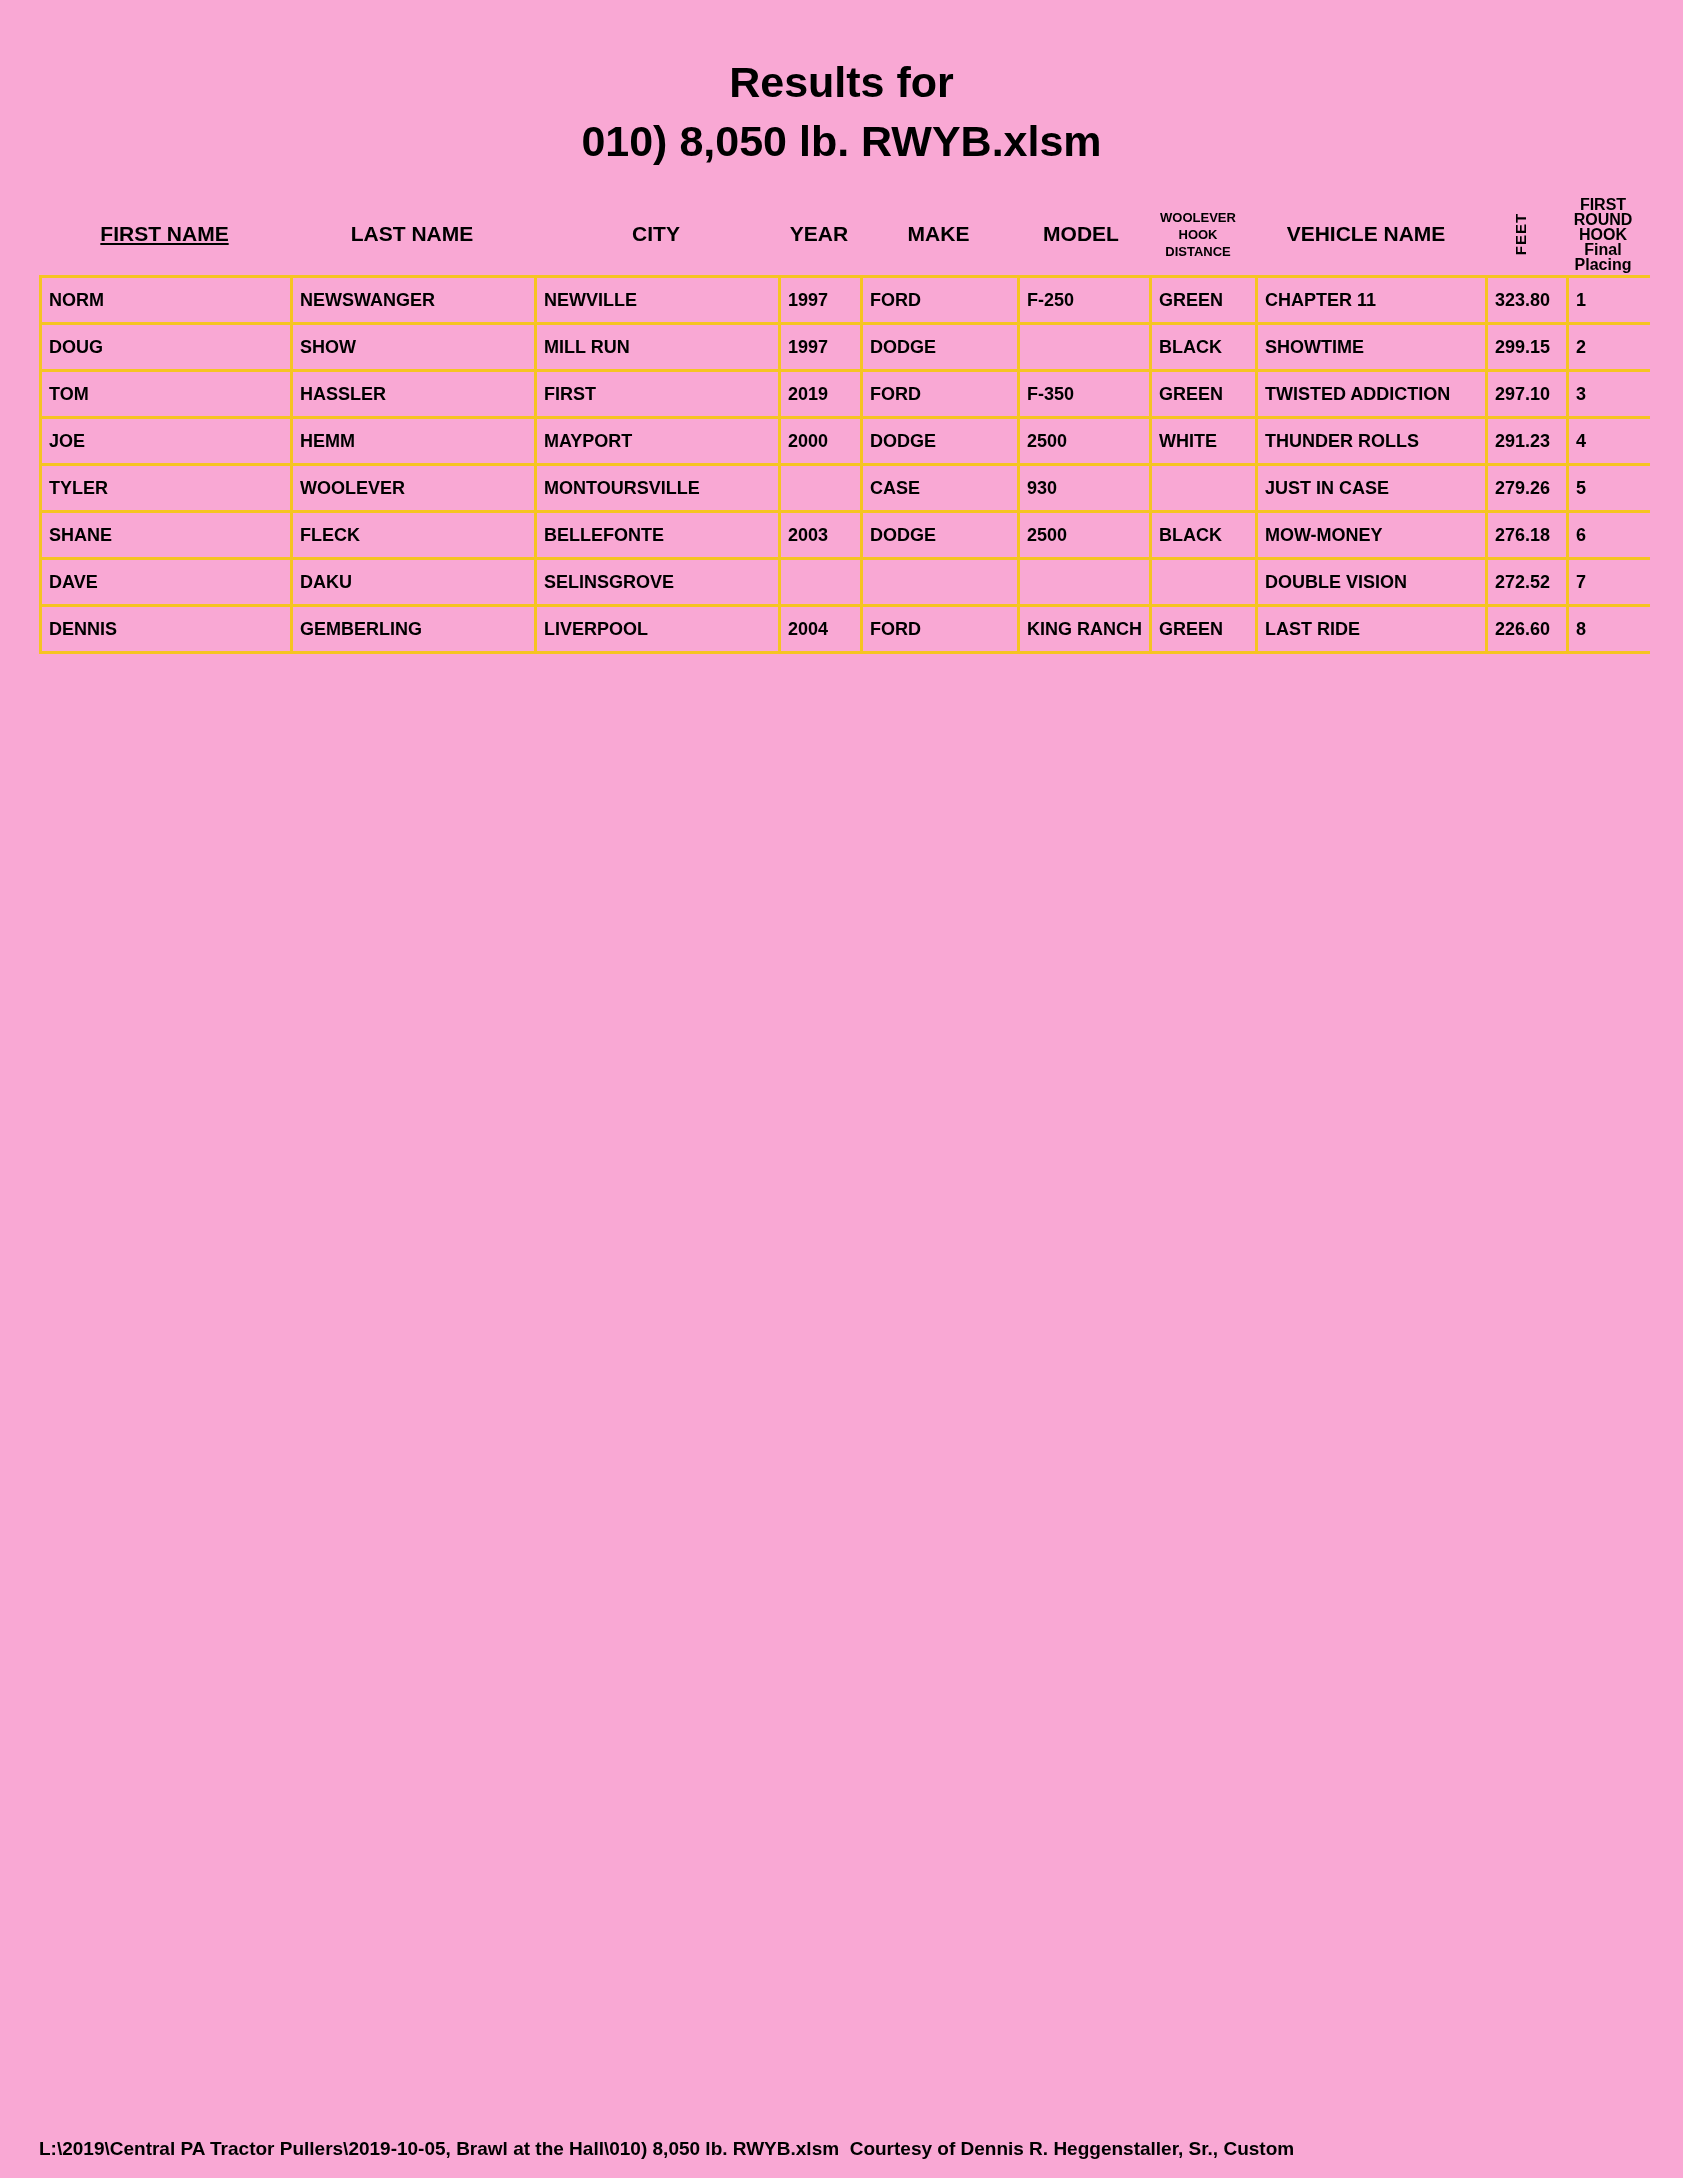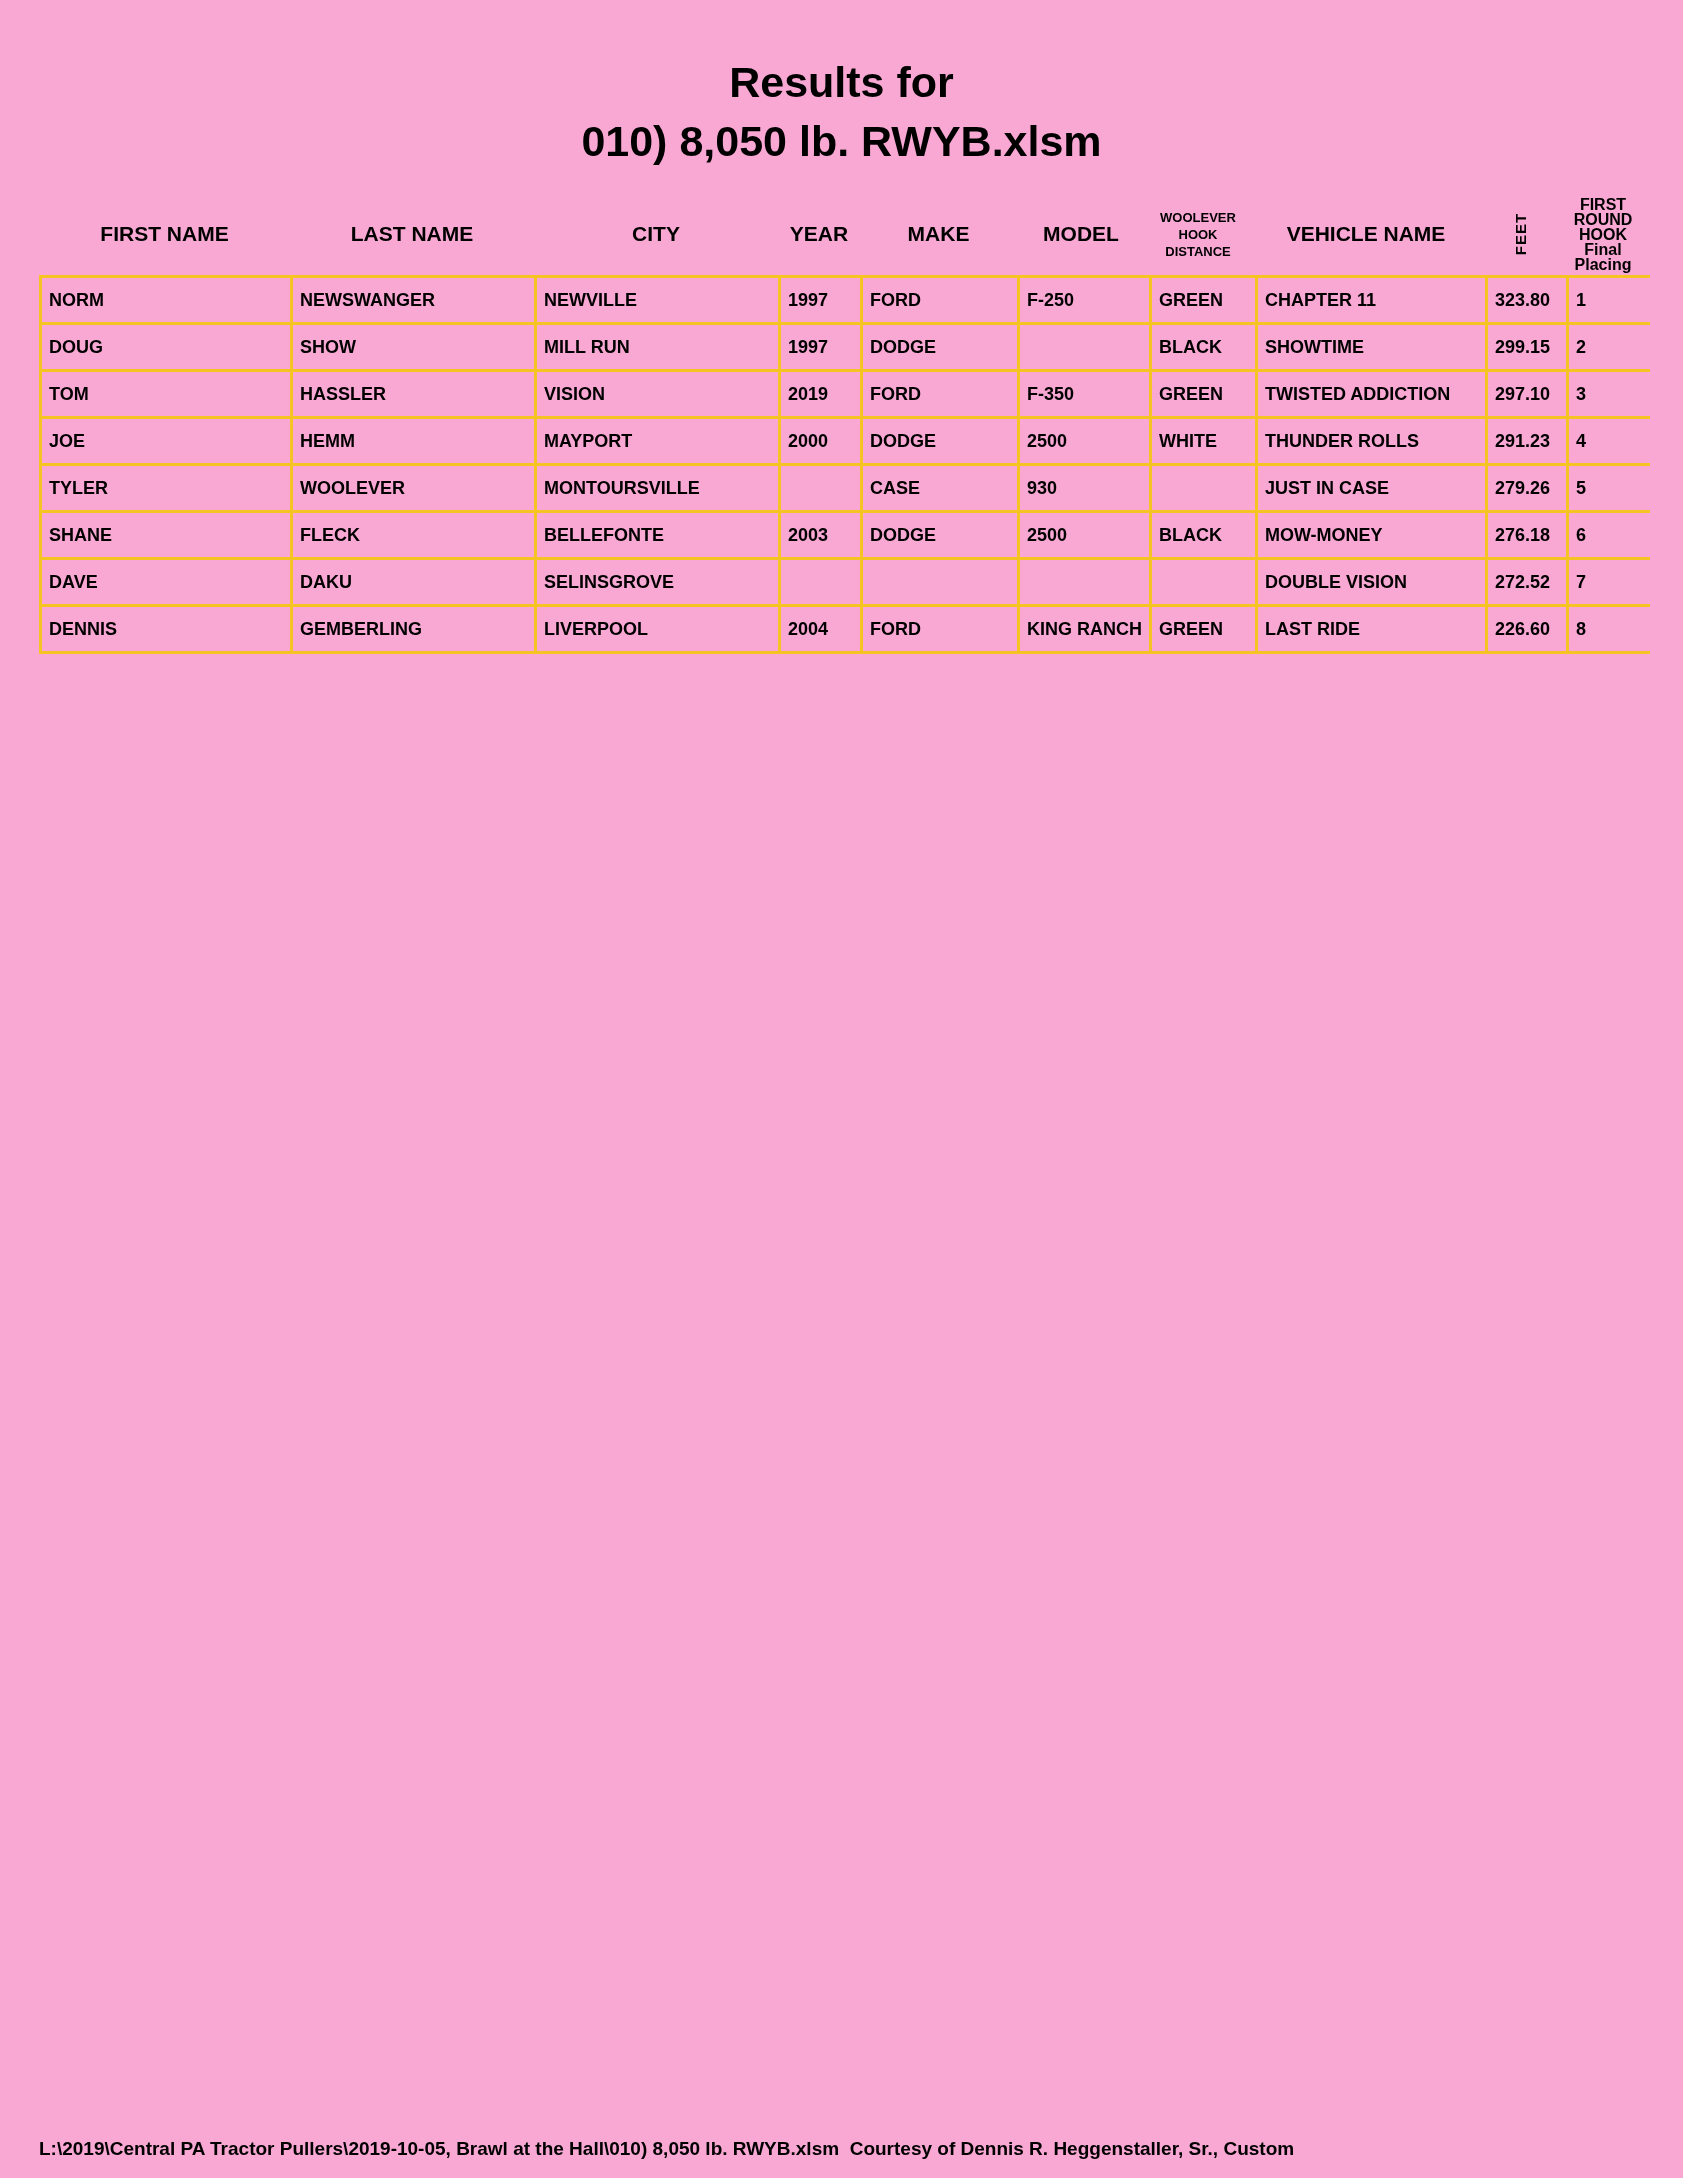--- a/index.html
+++ b/index.html
@@ -15,21 +15,21 @@
   }
   .sheet{ position:absolute; left:39px; top:193px; }
   .hdr{ display:flex; height:82px; align-items:center; font-size:21px; }
   .hc{
     flex:0 0 auto; display:flex; flex-direction:column;
     align-items:center; justify-content:center; text-align:center; line-height:22px;
   }
   .hc.small{ font-size:13px; line-height:17px; }
   .hc.tiny{ font-size:16px; line-height:15px; }
   .rot{ transform:rotate(-90deg); font-size:15px; letter-spacing:1px; white-space:nowrap; }
-  .w-first{ width:251px; } .w-last{ width:244px; } .w-city{ width:244px; }
+  .w-first{ width:251px;text-decoration:underline; } .w-last{ width:244px; } .w-city{ width:244px; }
   .w-year{ width:82px; }  .w-make{ width:157px; } .w-model{ width:128px; }
   .w-hook{ width:106px; } .w-vehicle{ width:230px; } .w-feet{ width:81px; }
   .w-placing{ width:82px; }
   table.grid{ border-collapse:collapse; table-layout:fixed; }
   .grid td{
     border-left:3px solid var(--gold);
     border-top:3px solid var(--gold);
     border-right:0; border-bottom:0;
     height:44px; font-size:18px; padding:0 7px;
     white-space:nowrap; overflow:hidden; vertical-align:middle;
@@ -125,21 +125,21 @@
     <td>DODGE</td>
     <td></td>
     <td class="a-c">BLACK</td>
     <td>SHOWTIME</td>
     <td class="a-c">299.15</td>
     <td class="a-c">2</td>
   </tr>
           <tr>
     <td>TOM</td>
     <td>HASSLER</td>
-    <td>VISION</td>
+    <td>FIRST</td>
     <td>2019</td>
     <td>FORD</td>
     <td>F-350</td>
     <td class="a-c">GREEN</td>
     <td>TWISTED ADDICTION</td>
     <td class="a-c">297.10</td>
     <td class="a-c">3</td>
   </tr>
           <tr>
     <td>JOE</td>

